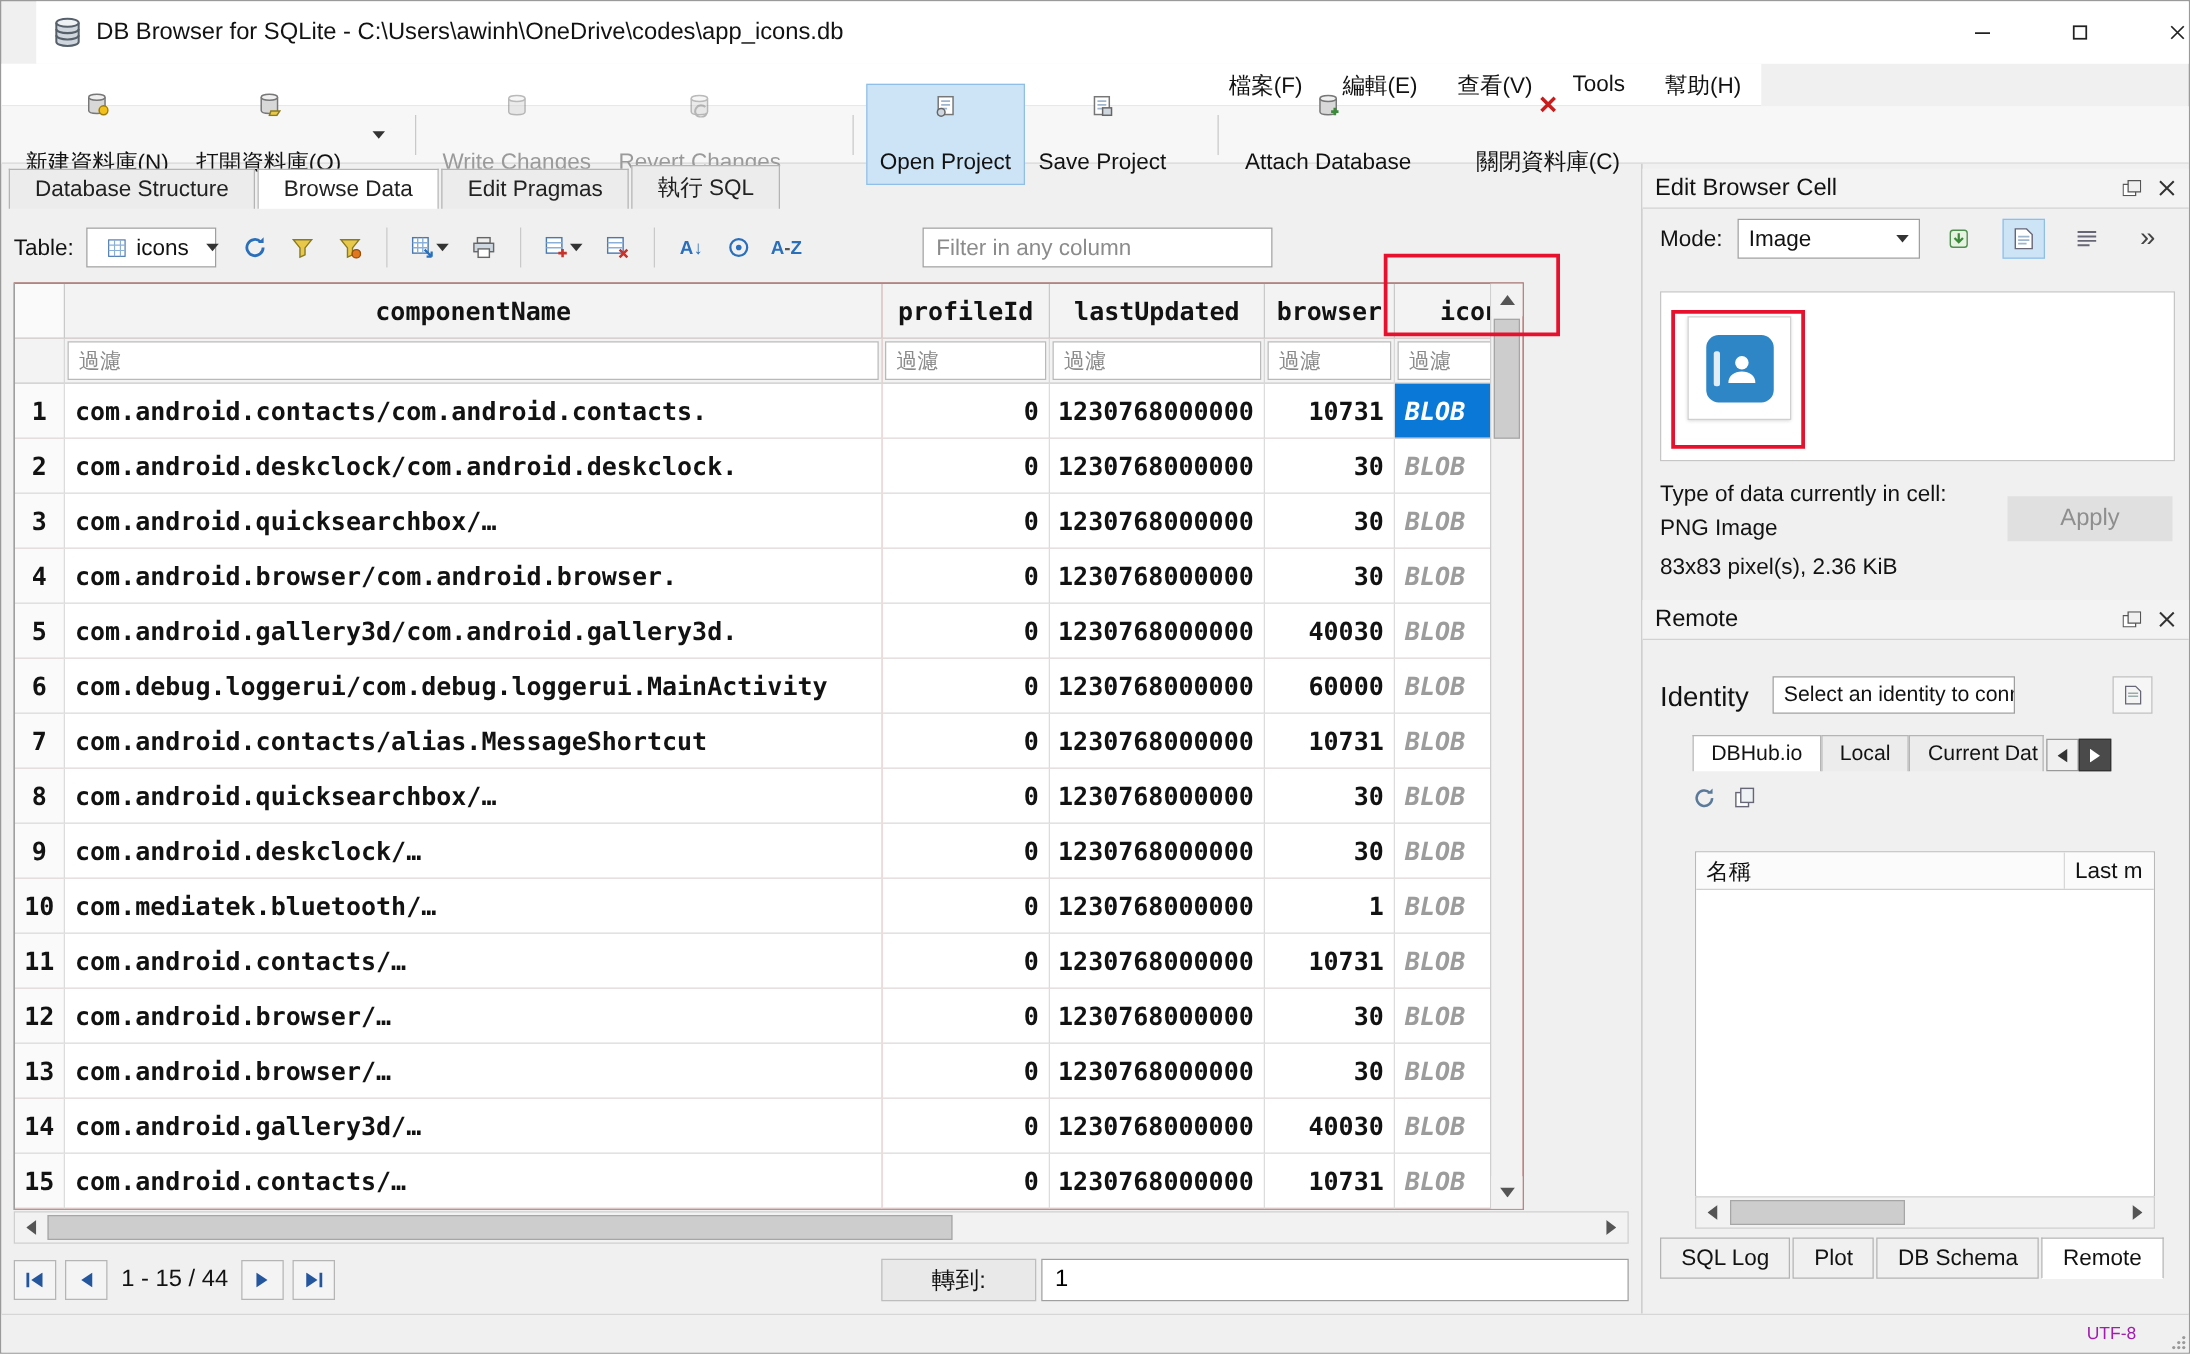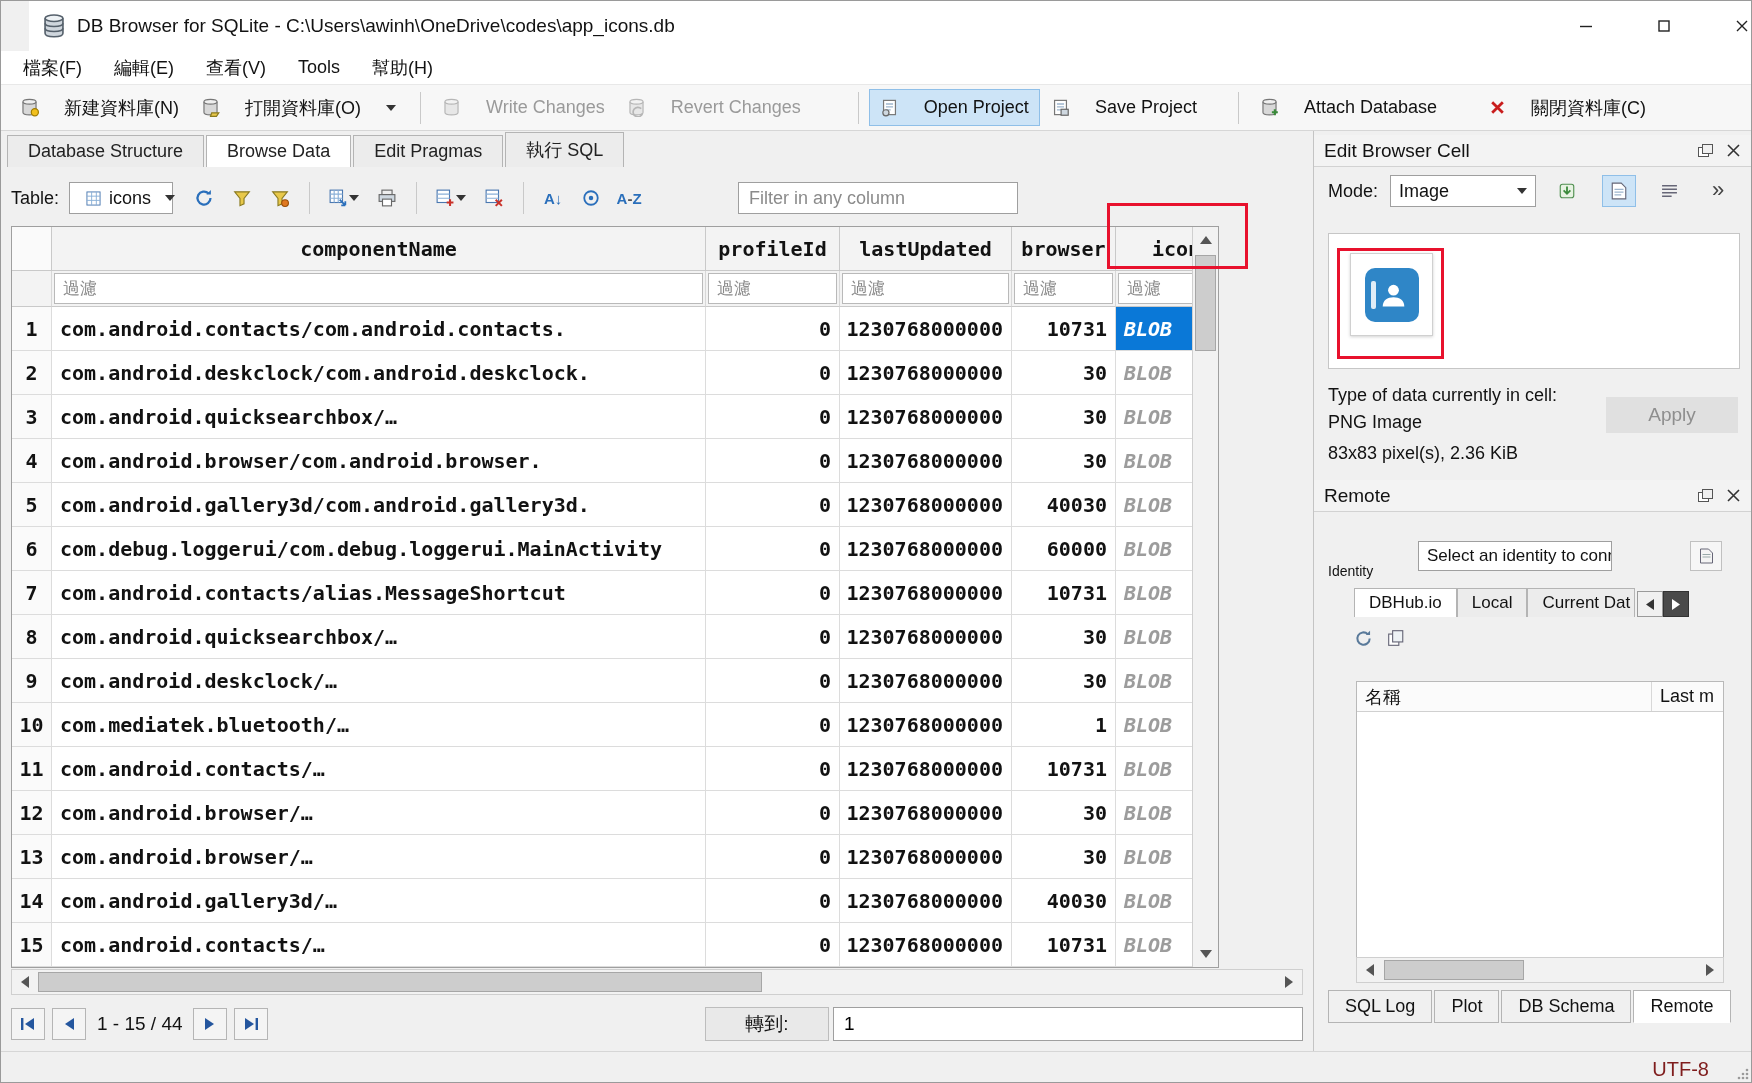--- a/index.html
+++ b/index.html
@@ -13,29 +13,29 @@
   svg { display: block; }
 
   
   .titlebar { position: absolute; left: 0; top: 0; width: 1752px; height: 50px;
     background: #fff; display: flex; align-items: center; padding-left: 12px; margin-left: 28px; }
   .titlebar .app-title { font-size: 19px; margin-left: 10px; }
   .win-controls { position: absolute; right: 0; top: 0; height: 50px; display: flex; }
   .win-btn { width: 78px; height: 50px; display: flex; align-items: center; justify-content: center; }
 
   
-  .menubar { position: absolute; left: 0; top: 50px; width: 1752px; height: 34px;
-    background: #fff; display: flex; align-items: center; padding-left: 6px; border-bottom: 1px solid #e8e8e8; }
+  .menubar { position: absolute; left: 0; top: 50px; width: 1408px; height: 34px;
+    background: #fff; display: flex; align-items: center; padding-left: 6px; border-bottom: 1px solid #e8e8e8; justify-content: flex-end; }
   .menu-item { padding: 5px 16px; font-size: 18px; }
 
   
   .toolbar { position: absolute; left: 0; top: 84px; width: 1752px; height: 46px;
     background: #f7f7f7; border-bottom: 1px solid #d6d6d6; display: flex; align-items: center; padding-left: 8px; }
   .tb-btn { display: flex; align-items: center; gap: 25px; padding: 7px 10px; font-size: 18px;
-    border: 1px solid transparent; white-space: nowrap; }
+    border: 1px solid transparent; white-space: nowrap; flex-direction: column; }
   .tb-btn.disabled { color: #9a9a9a; }
   .tb-btn.highlighted { background: #cde4f7; border: 1px solid #8fbfe8; }
   .tb-sep { width: 1px; height: 32px; background: #c9c9c9; margin: 0 10px; }
   .caret-down { width: 0; height: 0; border-left: 5px solid transparent; border-right: 5px solid transparent;
     border-top: 6px solid #333; }
 
   
   .tabbar { position: absolute; left: 0; top: 134px; width: 1312px; height: 32px; display: flex; align-items: flex-end; padding-left: 6px; }
   .main-tab { font-size: 18px; padding: 5px 20px; background: #ececec; border: 1px solid #b4b4b4; border-bottom: none; margin-right: 2px; color: #222; }
   .main-tab.active { background: #fff; height: 32px; display: flex; align-items: center; position: relative; z-index: 2; }
@@ -126,21 +126,21 @@
     display: flex; align-items: center; justify-content: center; position: relative; }
   .icon-tile .blue-sq .bar { position: absolute; left: 6px; top: 13px; width: 5px; height: 28px; background: rgba(255,255,255,.85); border-radius: 2px; }
 
   .type-line1 { position: absolute; left: 14px; top: 254px; font-size: 18px; }
   .type-line2 { position: absolute; left: 14px; top: 281px; font-size: 18px; }
   .apply-btn { position: absolute; left: 292px; top: 266px; width: 132px; height: 36px; background: #e0e0e0;
     color: #8e8e8e; display: flex; align-items: center; justify-content: center; font-size: 19px; }
   .size-line { position: absolute; left: 14px; top: 312px; font-size: 18px; }
 
   .identity-row { position: absolute; left: 0; top: 410px; width: 440px; height: 32px; }
-  .identity-label { position: absolute; left: 14px; top: 22px; font-size: 14px; }
+  .identity-label { position: absolute; left: 14px; top: 4px; font-size: 22px; }
   .identity-combo { position: absolute; left: 104px; top: 0; width: 194px; height: 30px; overflow: hidden; }
   .identity-btn { position: absolute; left: 376px; top: 0; width: 32px; height: 30px; border: 1px solid #c0c0c0; background: #f6f6f6;
     display: flex; align-items: center; justify-content: center; }
 
   .remote-tabs { position: absolute; left: 0; top: 456px; width: 440px; height: 30px; display: flex; align-items: flex-end; padding-left: 40px; }
   .r-tab { font-size: 17px; padding: 4px 14px; background: #ececec; border: 1px solid #b4b4b4; border-bottom: none; white-space: nowrap; overflow: hidden; }
   .r-tab.active { background: #fff; position: relative; z-index: 2; }
   .r-tab.clipped { max-width: 108px; }
   .spin-btn { width: 26px; height: 26px; border: 1px solid #9a9a9a; display: flex; align-items: center; justify-content: center; background: #f0f0f0; }
   .spin-btn.dark { background: #4a4a4a; border-color: #333; }
@@ -154,21 +154,21 @@
   .rl-body { height: 246px; background: #fff; }
   .remote-hscroll { position: absolute; left: 42px; top: 826px; width: 368px; height: 26px; background: #f2f2f2; border: 1px solid #cfcfcf; }
   .rh-thumb { position: absolute; left: 27px; top: 2px; width: 140px; height: 20px; background: #cdcdcd; border: 1px solid #a6a6a6; }
 
   .bottom-tabs { position: absolute; left: 14px; top: 860px; height: 32px; display: flex; align-items: flex-end; }
   .b-tab { font-size: 18px; padding: 5px 16px; background: #f0f0f0; border: 1px solid #b4b4b4; margin-right: 2px; white-space: nowrap; }
   .b-tab.active { background: #fff; border-bottom-color: #fff; position: relative; z-index: 2; }
 
   
   .statusbar { position: absolute; left: 0; top: 1050px; width: 1752px; height: 33px; background: #f0f0f0; border-top: 1px solid #d6d6d6; }
-  .encoding { position: absolute; right: 44px; top: 6px; font-size: 20px; color: #7f1d1d; }
+  .encoding { position: absolute; right: 44px; top: 6px; font-size: 14px; color: #a21caf; }
   .resize-grip { position: absolute; right: 4px; bottom: 4px; }
 
   
   .annot { position: absolute; border: 3px solid #e8112d; pointer-events: none; z-index: 50; }
   .annot-icon-col { left: 1106px; top: 202px; width: 141px; height: 66px; }
   .annot-preview { left: 1336px; top: 247px; width: 107px; height: 111px; }
 </style>
 </head>
 <body>
 

